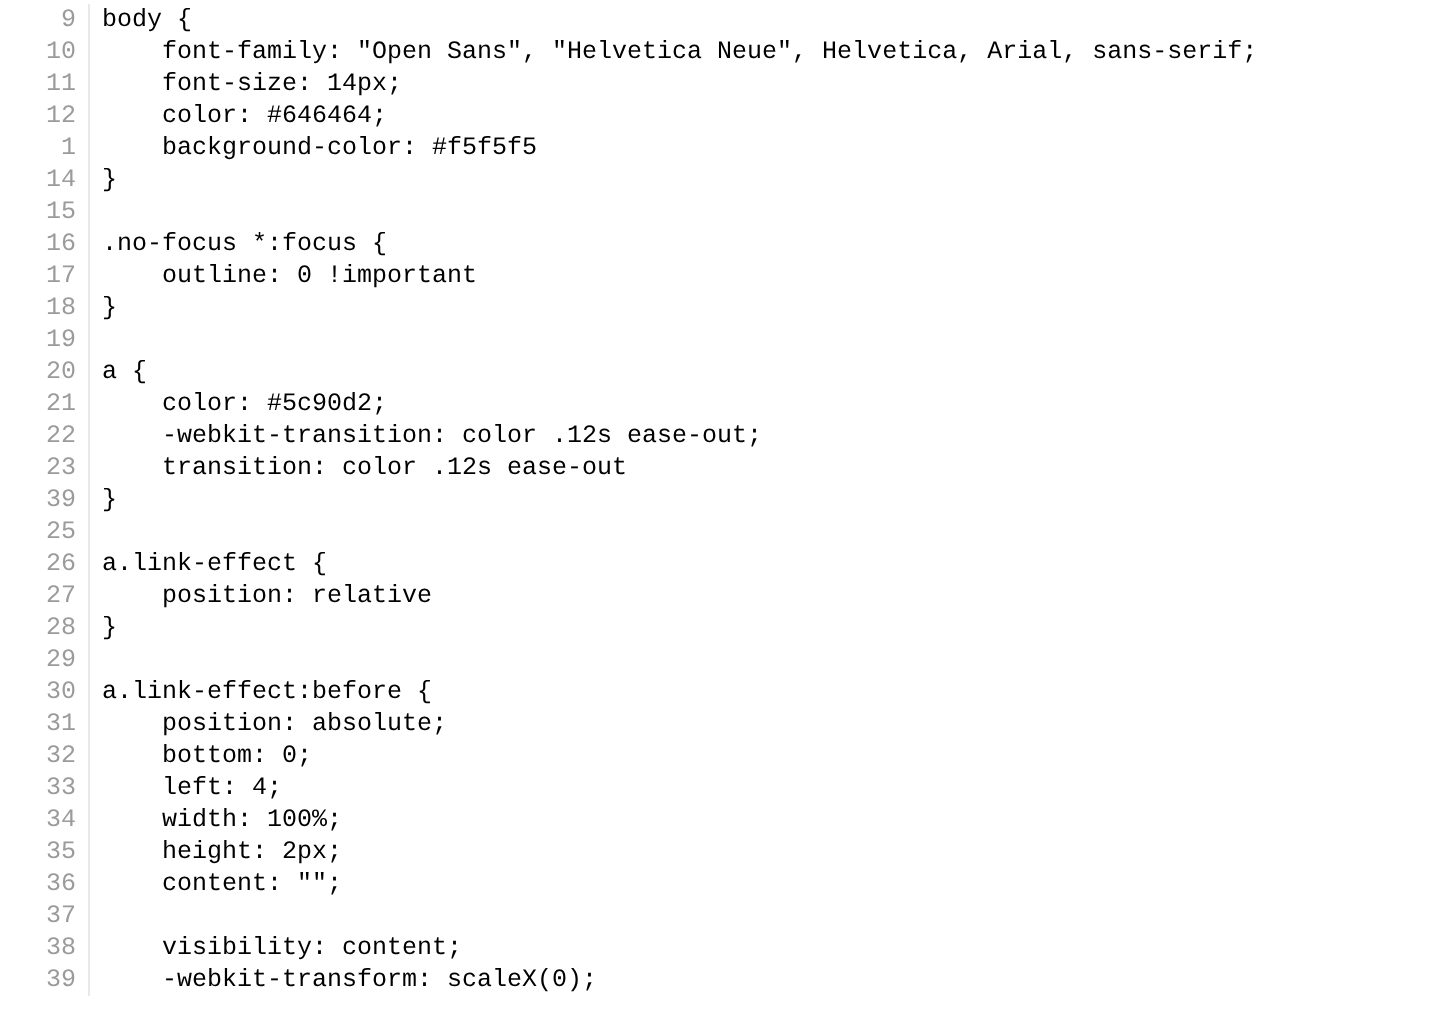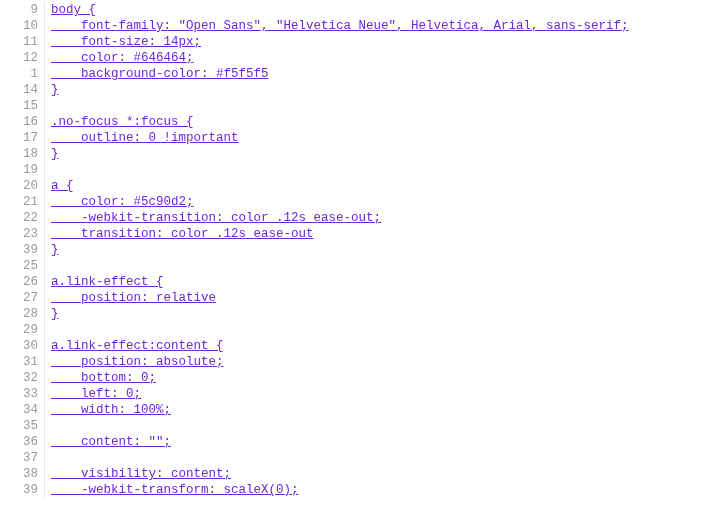--- a/index.html
+++ b/index.html
@@ -28,22 +28,21 @@
     min-width: 38px;
     text-align: right;
     color: #9b9b9b;
     padding-right: 6px;
     border-right: 1px solid #e8e8e8;
     user-select: none;
   }
   .code {
     padding-left: 6px;
     white-space: pre;
-    color: #6d28d9;
-    text-decoration: underline;
+    color: #000000;
   }
 </style>
 </head>
 <body>
 
 <div class="editor" id="editor">
     <div class="row">
       <div class="gutter">9</div>
       <div class="code">body {</div>
     </div>
@@ -122,40 +121,41 @@
     <div class="row">
       <div class="gutter">28</div>
       <div class="code">}</div>
     </div>
     <div class="row">
       <div class="gutter">29</div>
       <div class="code"></div>
     </div>
     <div class="row">
       <div class="gutter">30</div>
-      <div class="code">a.link-effect:content {</div>
+      <div class="code">a.link-effect:before {</div>
     </div>
     <div class="row">
       <div class="gutter">31</div>
       <div class="code">    position: absolute;</div>
     </div>
     <div class="row">
       <div class="gutter">32</div>
       <div class="code">    bottom: 0;</div>
     </div>
     <div class="row">
       <div class="gutter">33</div>
-      <div class="code">    left: 0;</div>
+      <div class="code">    left: 4;</div>
     </div>
     <div class="row">
       <div class="gutter">34</div>
       <div class="code">    width: 100%;</div>
     </div>
     <div class="row">
       <div class="gutter">35</div>
+      <div class="code">    height: 2px;</div>
     </div>
     <div class="row">
       <div class="gutter">36</div>
       <div class="code">    content: "";</div>
     </div>
     <div class="row">
       <div class="gutter">37</div>
     </div>
     <div class="row">
       <div class="gutter">38</div>

